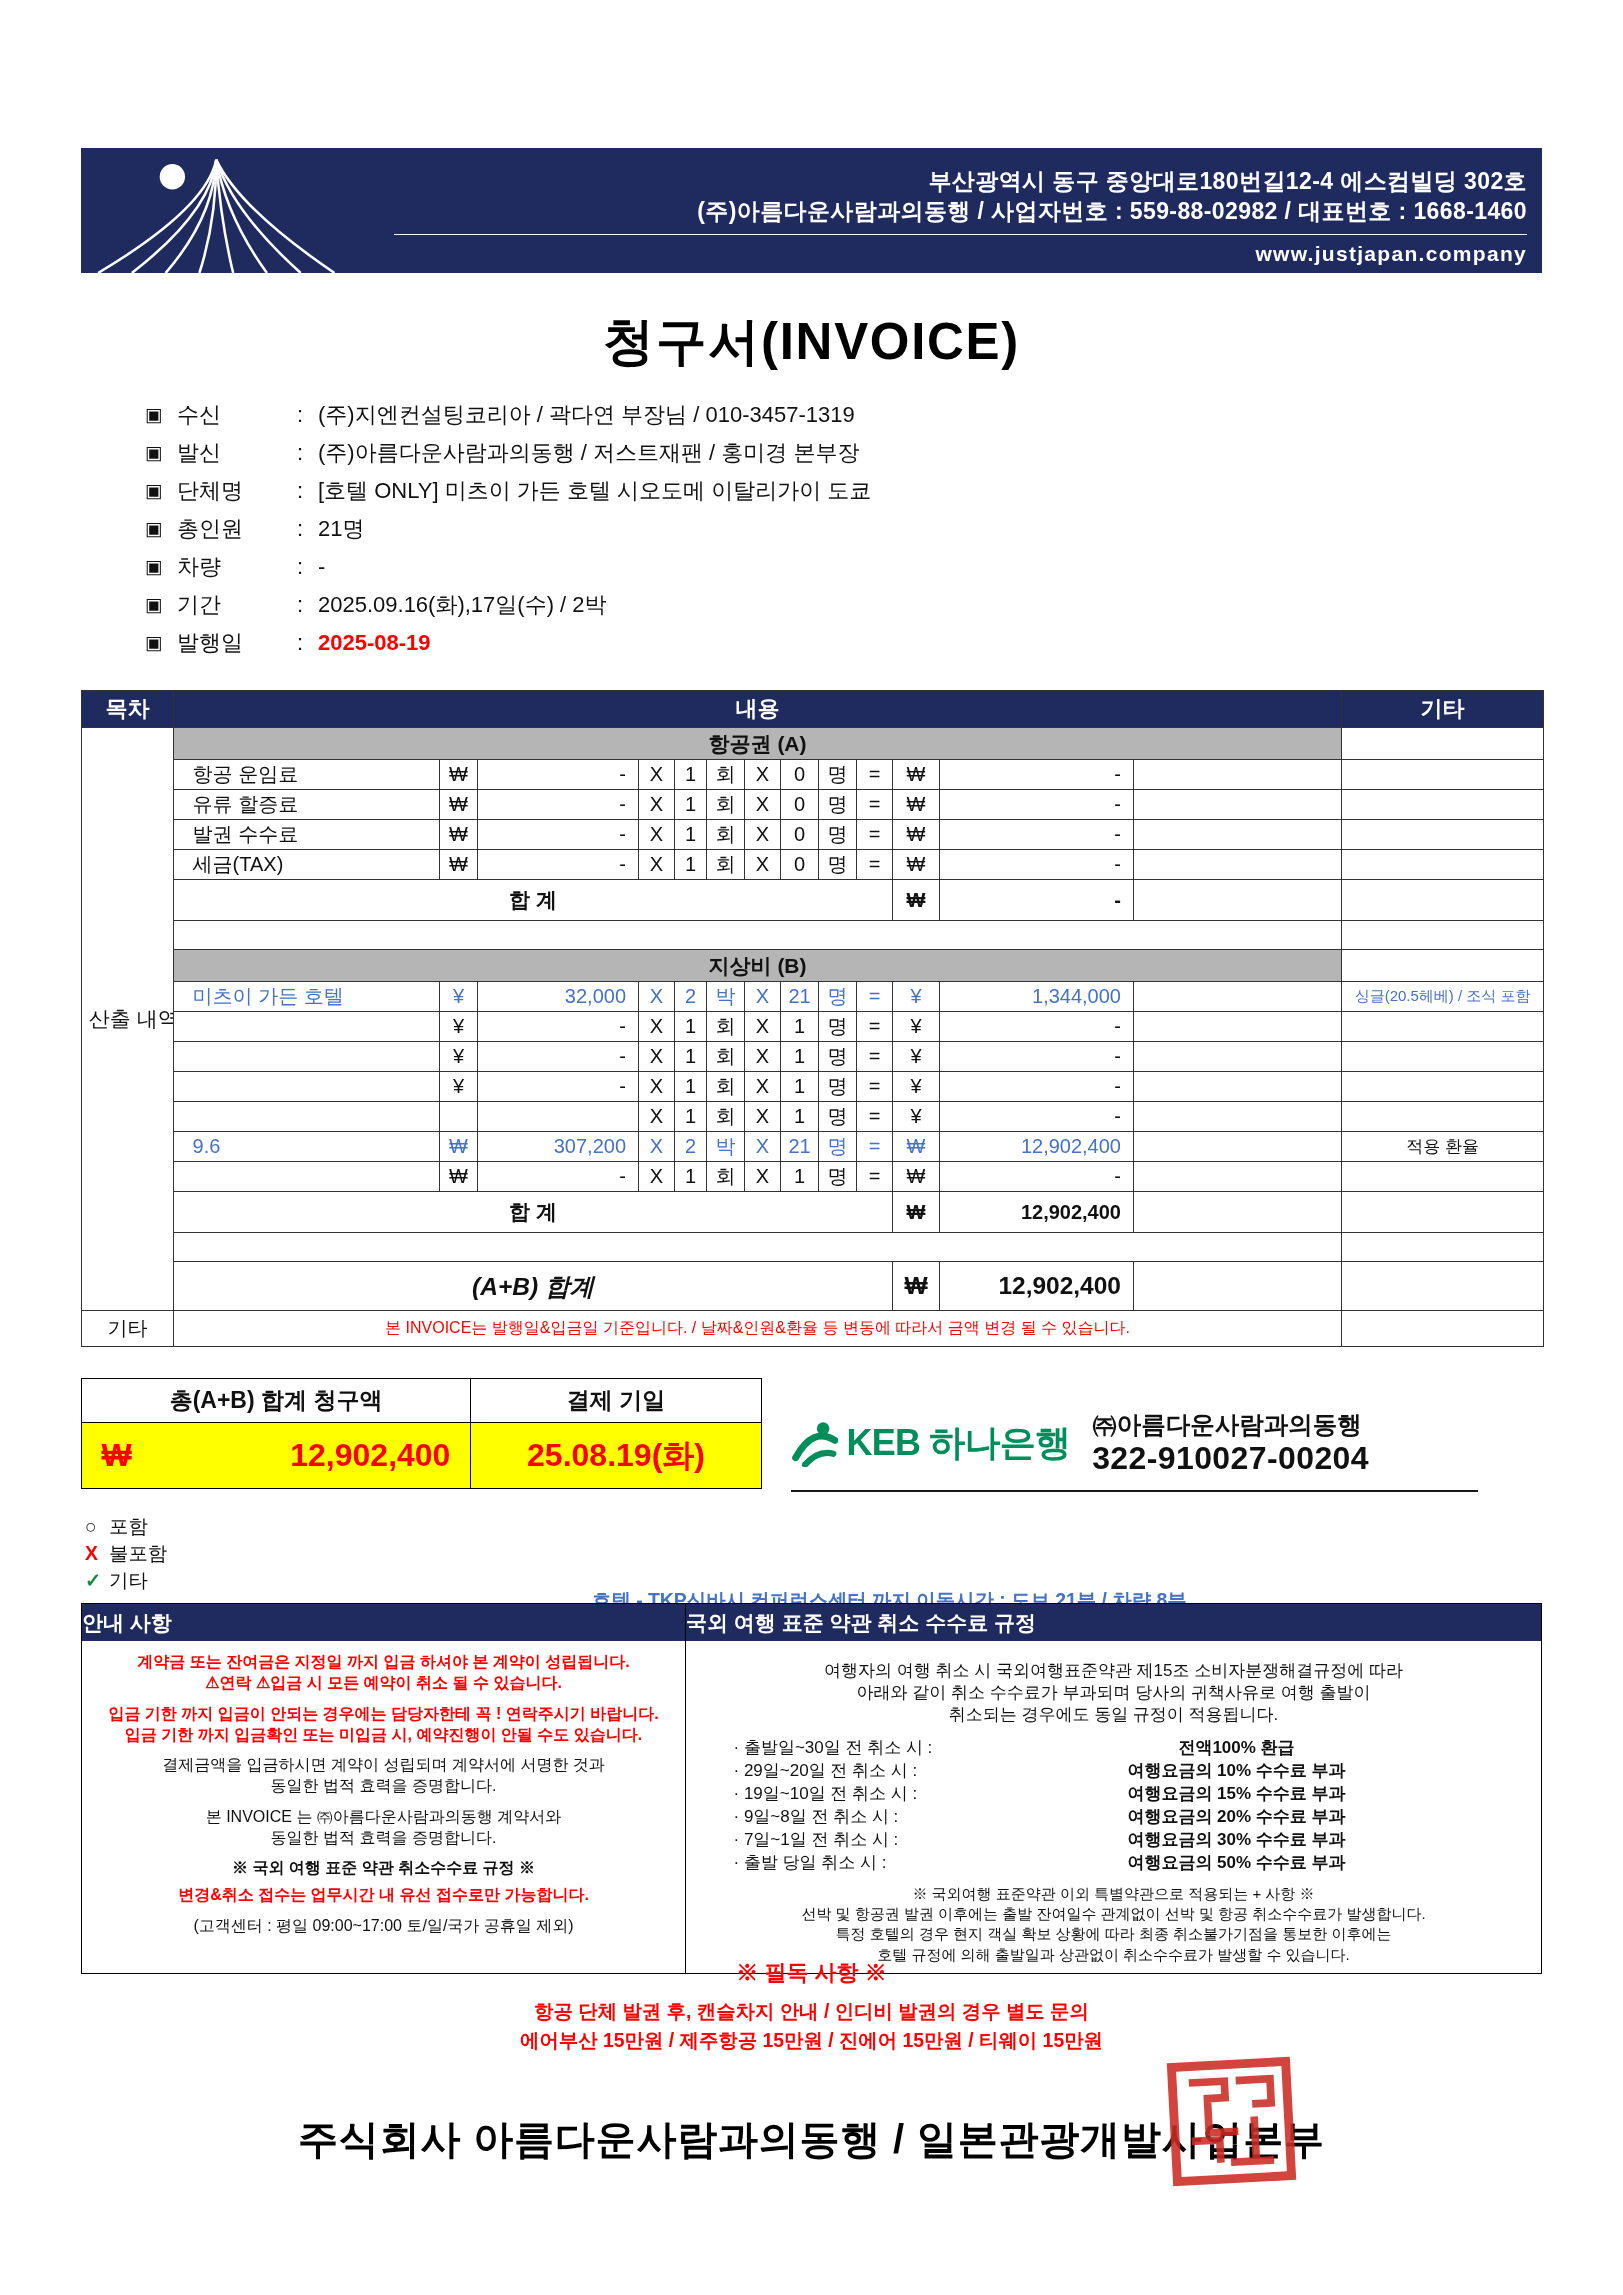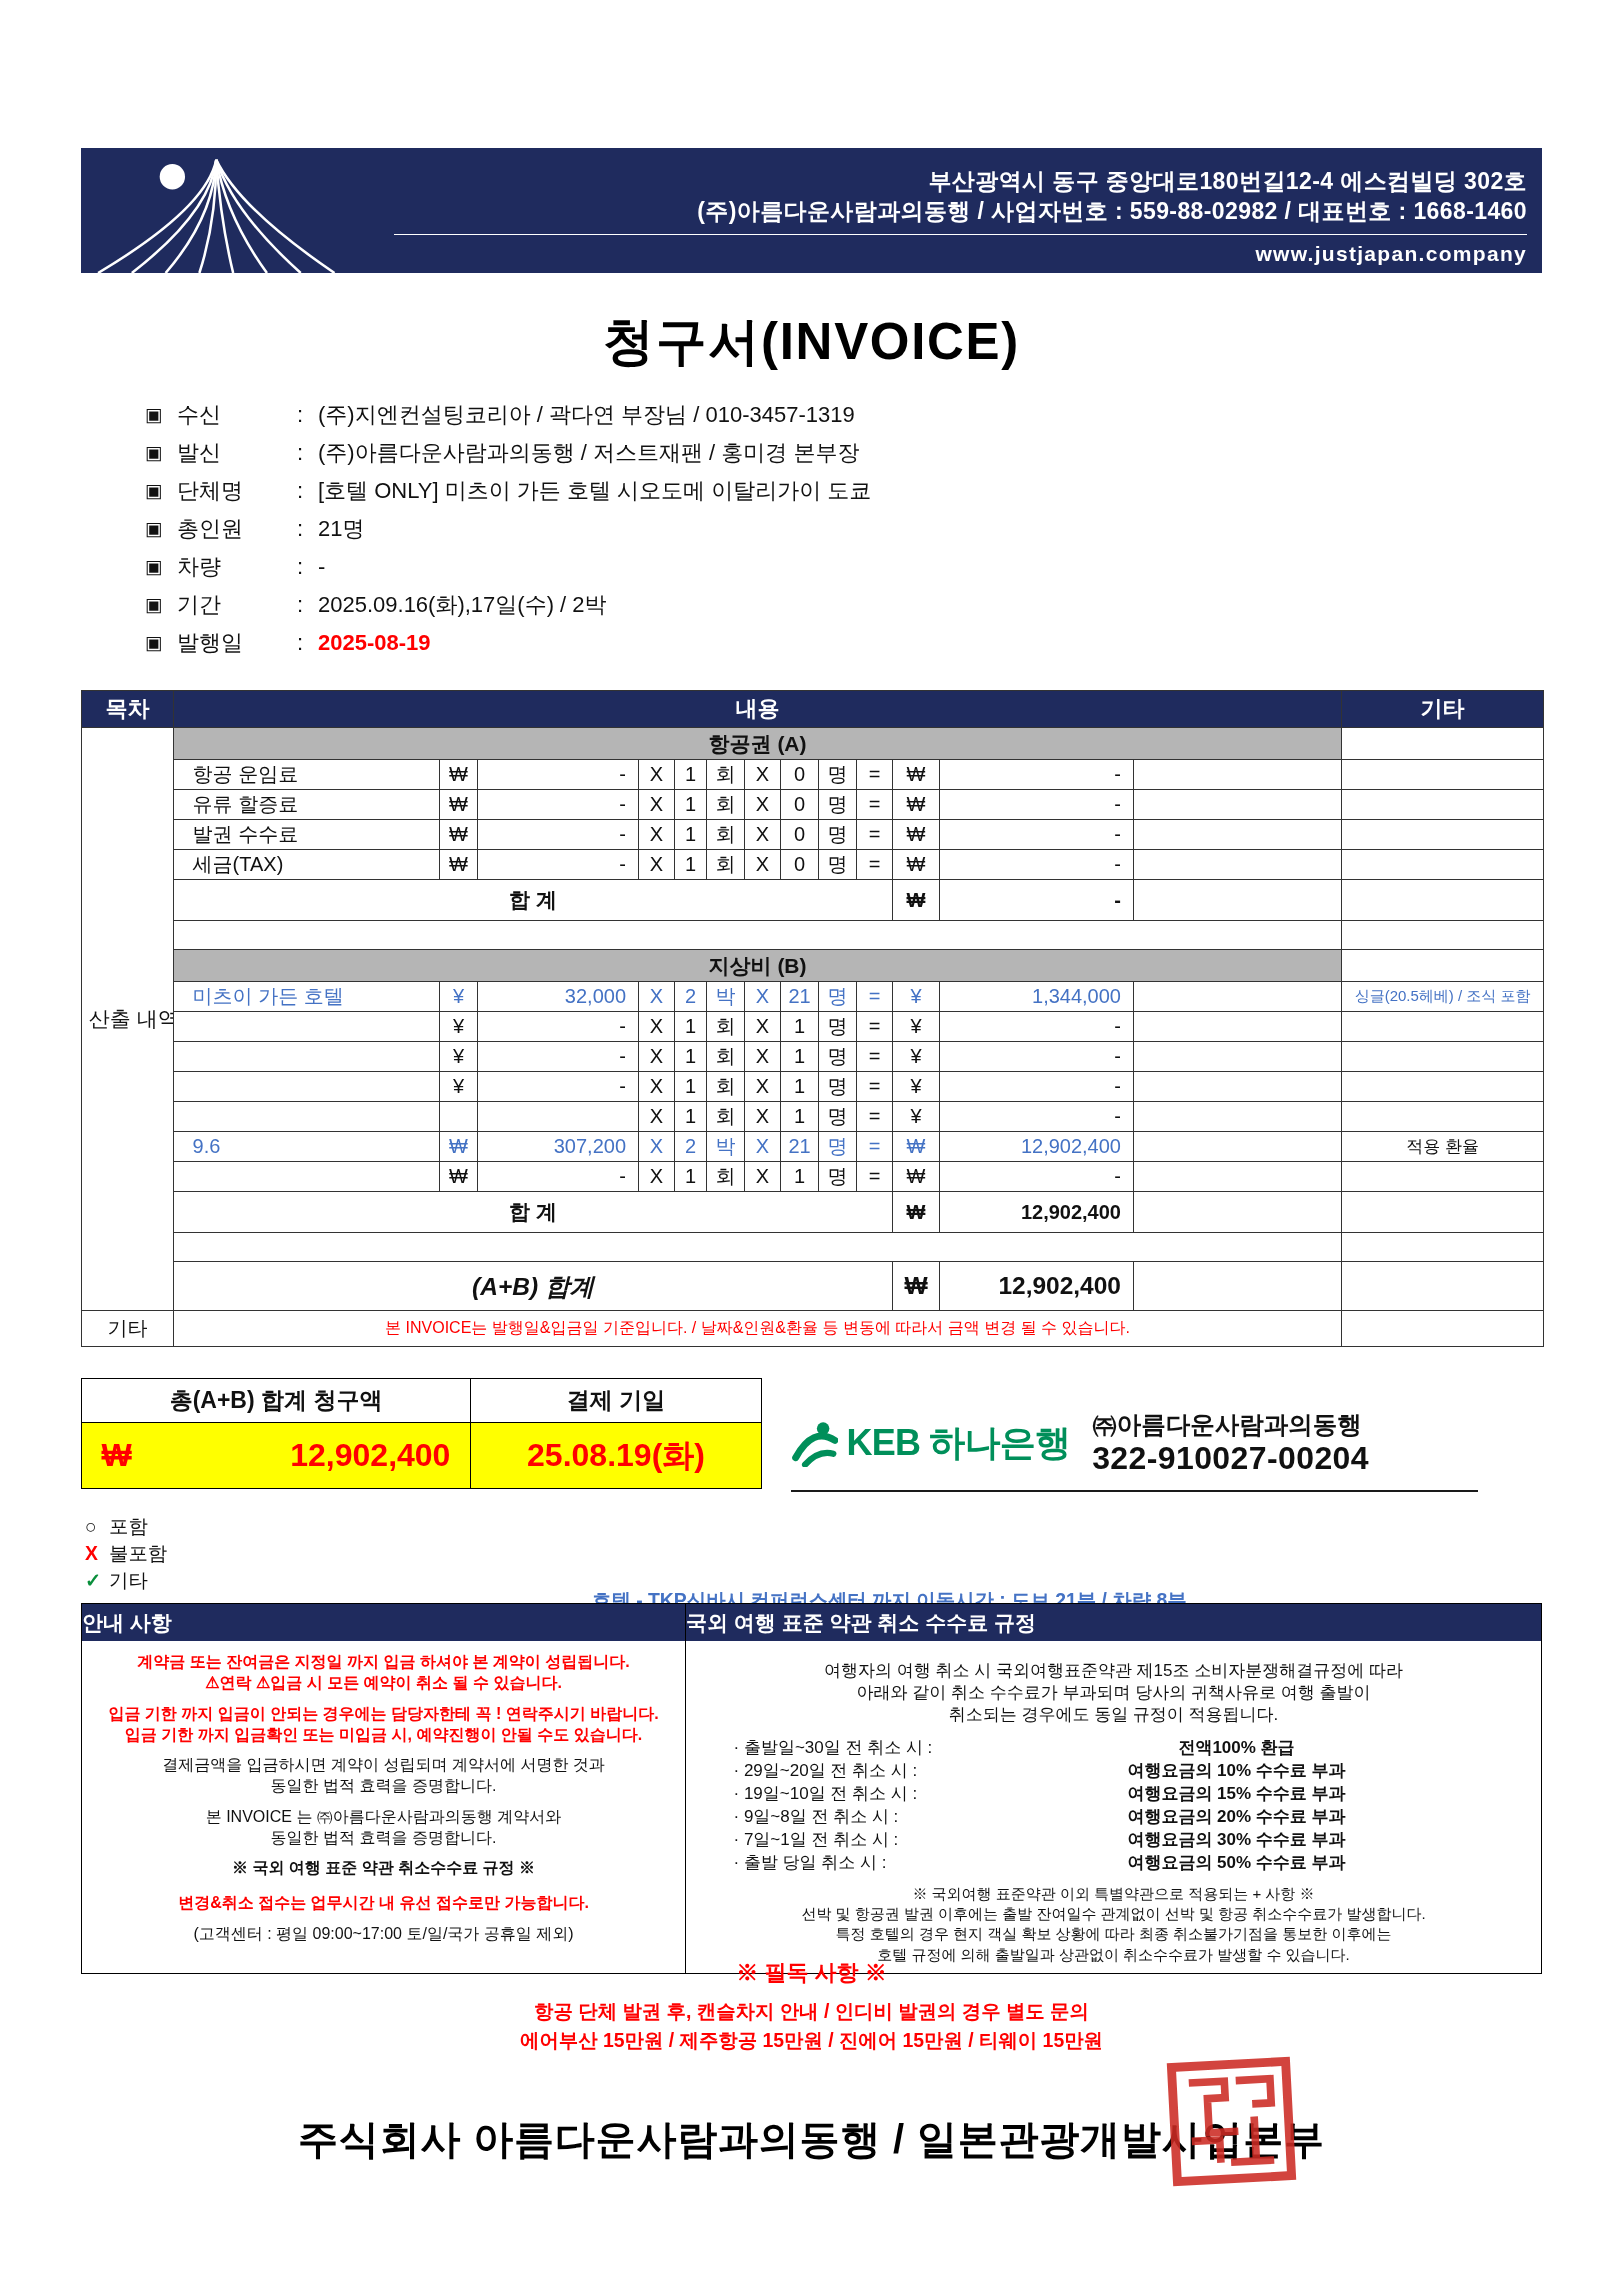--- a/index.html
+++ b/index.html
@@ -483,21 +483,21 @@
       <div class="box-header">안내 사항</div>
       <div class="box-body">
         <p class="t-red">계약금 또는 잔여금은 지정일 까지 입금 하셔야 본 계약이 성립됩니다.
 ⚠연락 ⚠입금 시 모든 예약이 취소 될 수 있습니다.</p>
         <p class="t-red">입금 기한 까지 입금이 안되는 경우에는 담당자한테 꼭 ! 연락주시기 바랍니다.
 입금 기한 까지 입금확인 또는 미입금 시, 예약진행이 안될 수도 있습니다.</p>
         <p>결제금액을 입금하시면 계약이 성립되며 계약서에 서명한 것과
 동일한 법적 효력을 증명합니다.</p>
         <p>본 INVOICE 는 ㈜아름다운사람과의동행 계약서와
 동일한 법적 효력을 증명합니다.</p>
-        <p class="t-bold" style="margin-bottom:14px">※ 국외 여행 표준 약관 취소수수료 규정 ※</p>
+        <p class="t-bold" style="margin-bottom:6px">※ 국외 여행 표준 약관 취소수수료 규정 ※</p>
         <p class="t-red">변경&amp;취소 접수는 업무시간 내 유선 접수로만 가능합니다.</p>
         <p>(고객센터 : 평일 09:00~17:00 토/일/국가 공휴일 제외)</p>
       </div>
     </div>
     <div class="box-right">
       <div class="box-header">국외 여행 표준 약관 취소 수수료 규정</div>
       <div class="box-body">
         <div class="policy-intro">여행자의 여행 취소 시 국외여행표준약관 제15조 소비자분쟁해결규정에 따라
 아래와 같이 취소 수수료가 부과되며 당사의 귀책사유로 여행 출발이
 취소되는 경우에도 동일 규정이 적용됩니다.</div>

